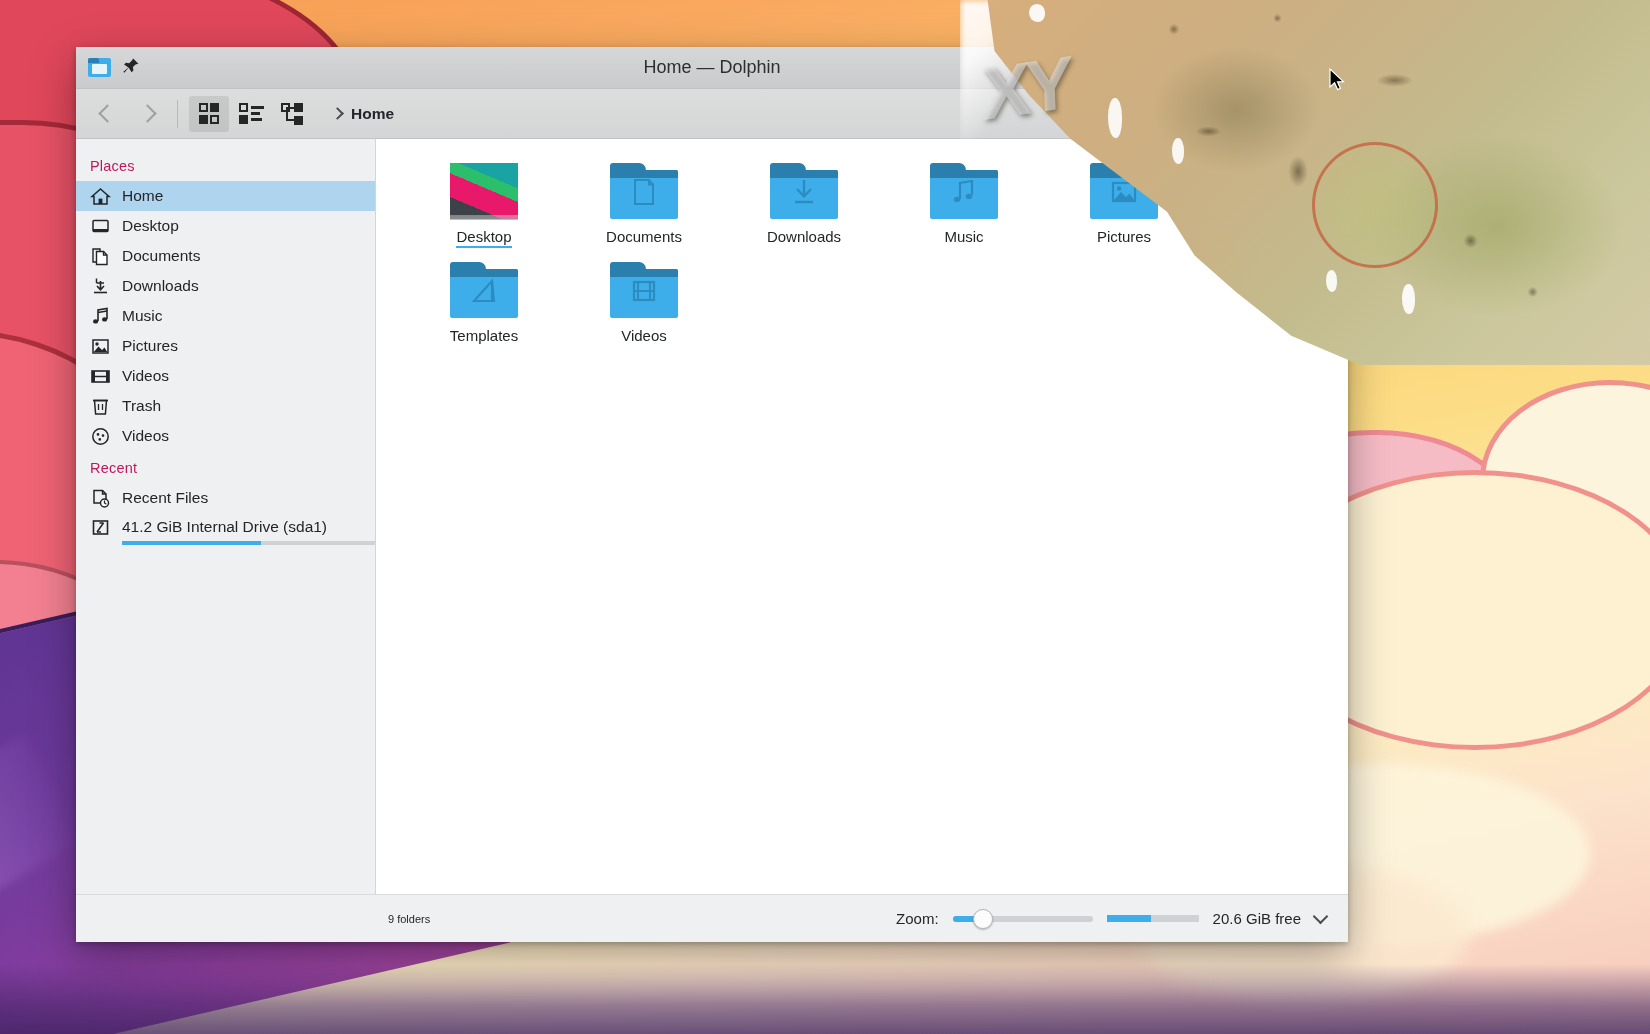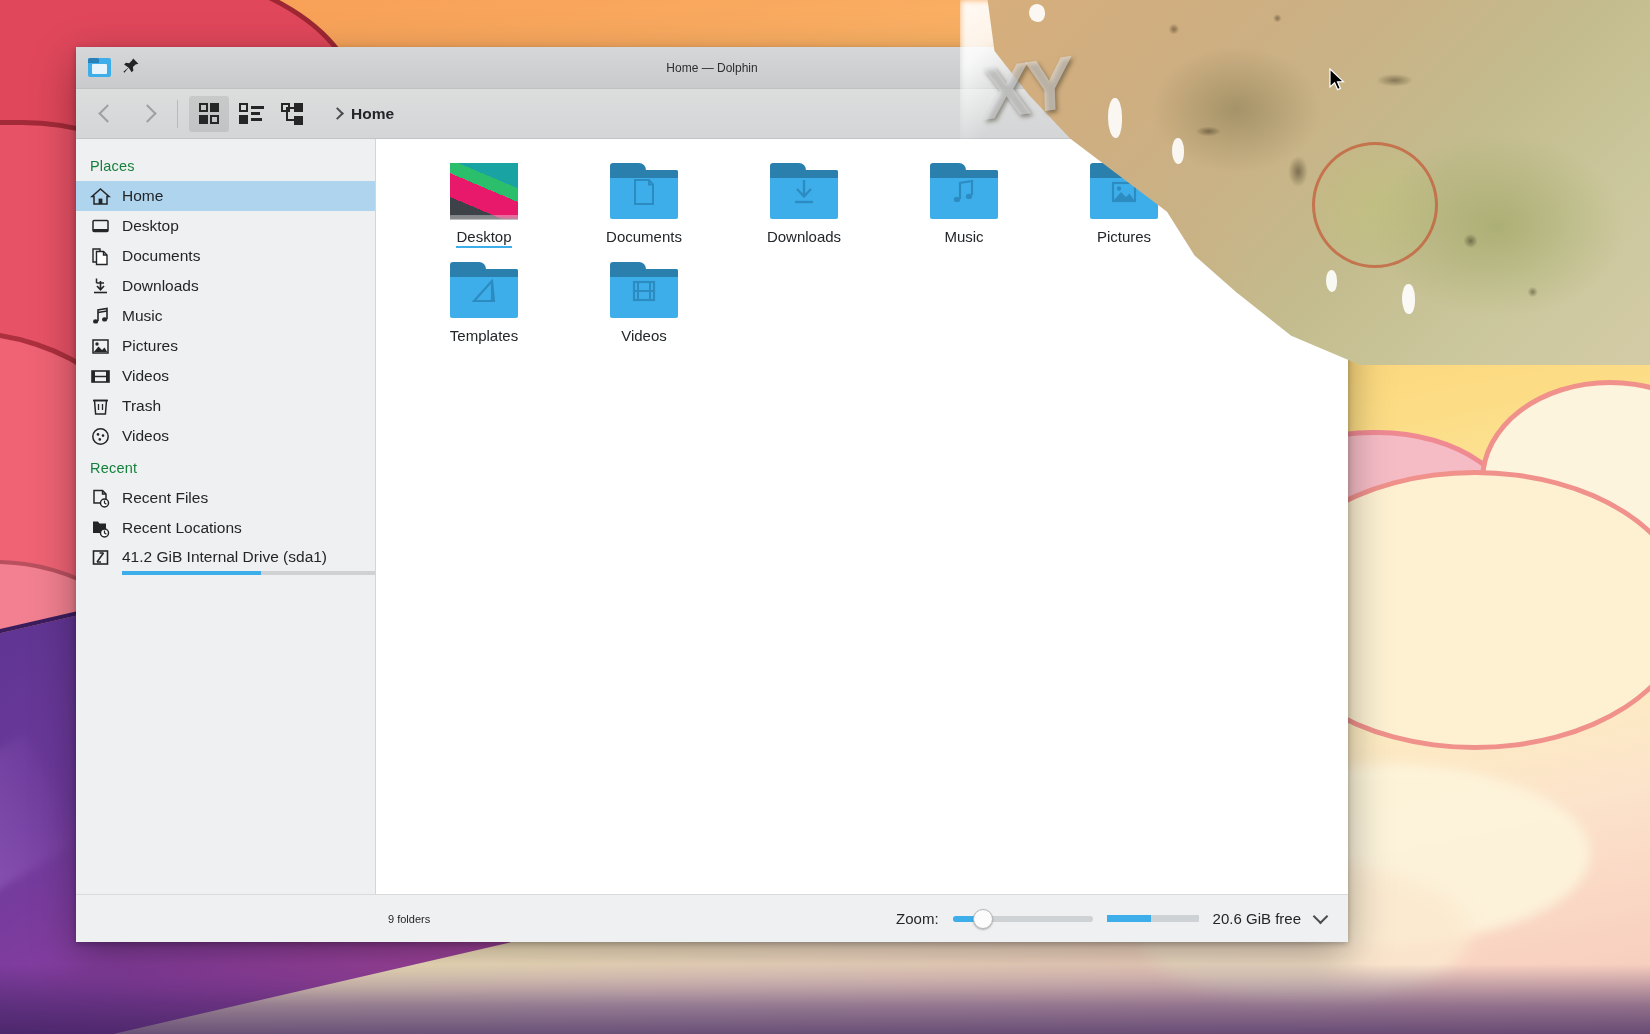--- a/index.html
+++ b/index.html
@@ -89,21 +89,21 @@
   }
   .titlebar {
     height:42px; flex:0 0 42px; position:relative;
     background:linear-gradient(180deg,#d6d7d8 0%,#cfd0d1 55%,#c9cacb 100%);
     border-bottom:1px solid #c0c1c2;
     display:flex; align-items:center;
   }
   .tb-left { display:flex; align-items:center; gap:11px; padding-left:12px; }
   .tb-title {
     position:absolute; left:0; right:0; text-align:center;
-    font-size:12px; color:#2c2f31; pointer-events:none;
+    font-size:18px; color:#2c2f31; pointer-events:none;
   }
   .win-icon { width:23px; height:19px; position:relative; }
   .win-icon .back { position:absolute; inset:0; background:#3daee9; border-radius:2px; }
   .win-icon .tab  { position:absolute; left:0; top:0; width:11px; height:5px;
                     background:#2980b9; border-radius:2px 2px 0 0; }
   .win-icon .pg   { position:absolute; left:4px; top:6px; width:15px; height:10px;
                     background:#e8f4fb; border-radius:1px; }
 
   .toolbar {
     height:50px; flex:0 0 50px; display:flex; align-items:center;
@@ -137,21 +137,21 @@
   .bc-label { font-size:15.5px; font-weight:bold; color:#232629; }
 
   .body { flex:1; display:flex; min-height:0; }
 
   
   .sidebar {
     width:300px; flex:0 0 300px; background:#eff0f1;
     border-right:1px solid #d4d5d6; padding-top:10px; overflow:hidden;
   }
   .sb-head {
-    font-size:14.5px; color:#15803d; padding:9px 0 7px 14px; letter-spacing:.2px;
+    font-size:14.5px; color:#be185d; padding:9px 0 7px 14px; letter-spacing:.2px;
   }
   .sb-item {
     display:flex; align-items:center; gap:11px; height:30px; padding-left:14px;
     font-size:15.5px; color:#232629; position:relative;
   }
   .sb-item.active { background:#aed4ee; }
   .sb-ico { width:21px; height:21px; flex:0 0 21px; position:relative; }
   .sb-ico svg { display:block; }
   .dev-wrap { display:flex; flex-direction:column; padding-left:14px; }
   .dev-row { display:flex; align-items:center; gap:11px; font-size:15.5px; color:#232629; height:28px; }
@@ -474,30 +474,20 @@
         <span class="sb-ico">
           <svg width="21" height="21" viewBox="0 0 21 21">
               <path d="M4 2.5 L12.5 2.5 L16 6 L16 15 L4 15 Z" fill="none" stroke="#232629" stroke-width="1.5"></path>
               <path d="M12.5 2.5 L12.5 6 L16 6" fill="none" stroke="#232629" stroke-width="1.4"></path>
               <circle cx="14.5" cy="15" r="4" fill="#fff" stroke="#232629" stroke-width="1.5"></circle>
               <path d="M14.5 12.6 L14.5 15 L16.4 16.2" stroke="#232629" stroke-width="1.3" fill="none"></path>
             </svg>
         </span>
         <span>Recent Files</span>
       </div>
-      <div class="sb-item">
-        <span class="sb-ico">
-          <svg width="21" height="21" viewBox="0 0 21 21">
-              <path d="M3 3.5 L8 3.5 L9.5 5.5 L16 5.5 L16 15 L3 15 Z" fill="#232629"></path>
-              <circle cx="14.5" cy="15" r="4" fill="#fff" stroke="#232629" stroke-width="1.5"></circle>
-              <path d="M14.5 12.6 L14.5 15 L16.4 16.2" stroke="#232629" stroke-width="1.3" fill="none"></path>
-            </svg>
-        </span>
-        <span>Recent Locations</span>
-      </div>
 
       <div class="dev-wrap">
         <div class="dev-row">
           <span class="sb-ico">
             <svg width="21" height="21" viewBox="0 0 21 21">
                 <rect x="3.5" y="4" width="14" height="13" fill="none" stroke="#232629" stroke-width="1.6"></rect>
                 <path d="M13.5 6 L7 15" stroke="#232629" stroke-width="1.5"></path>
                 <path d="M13.5 6 L9.5 6 M7 15 L11 15" stroke="#232629" stroke-width="1.5"></path>
               </svg>
           </span>

